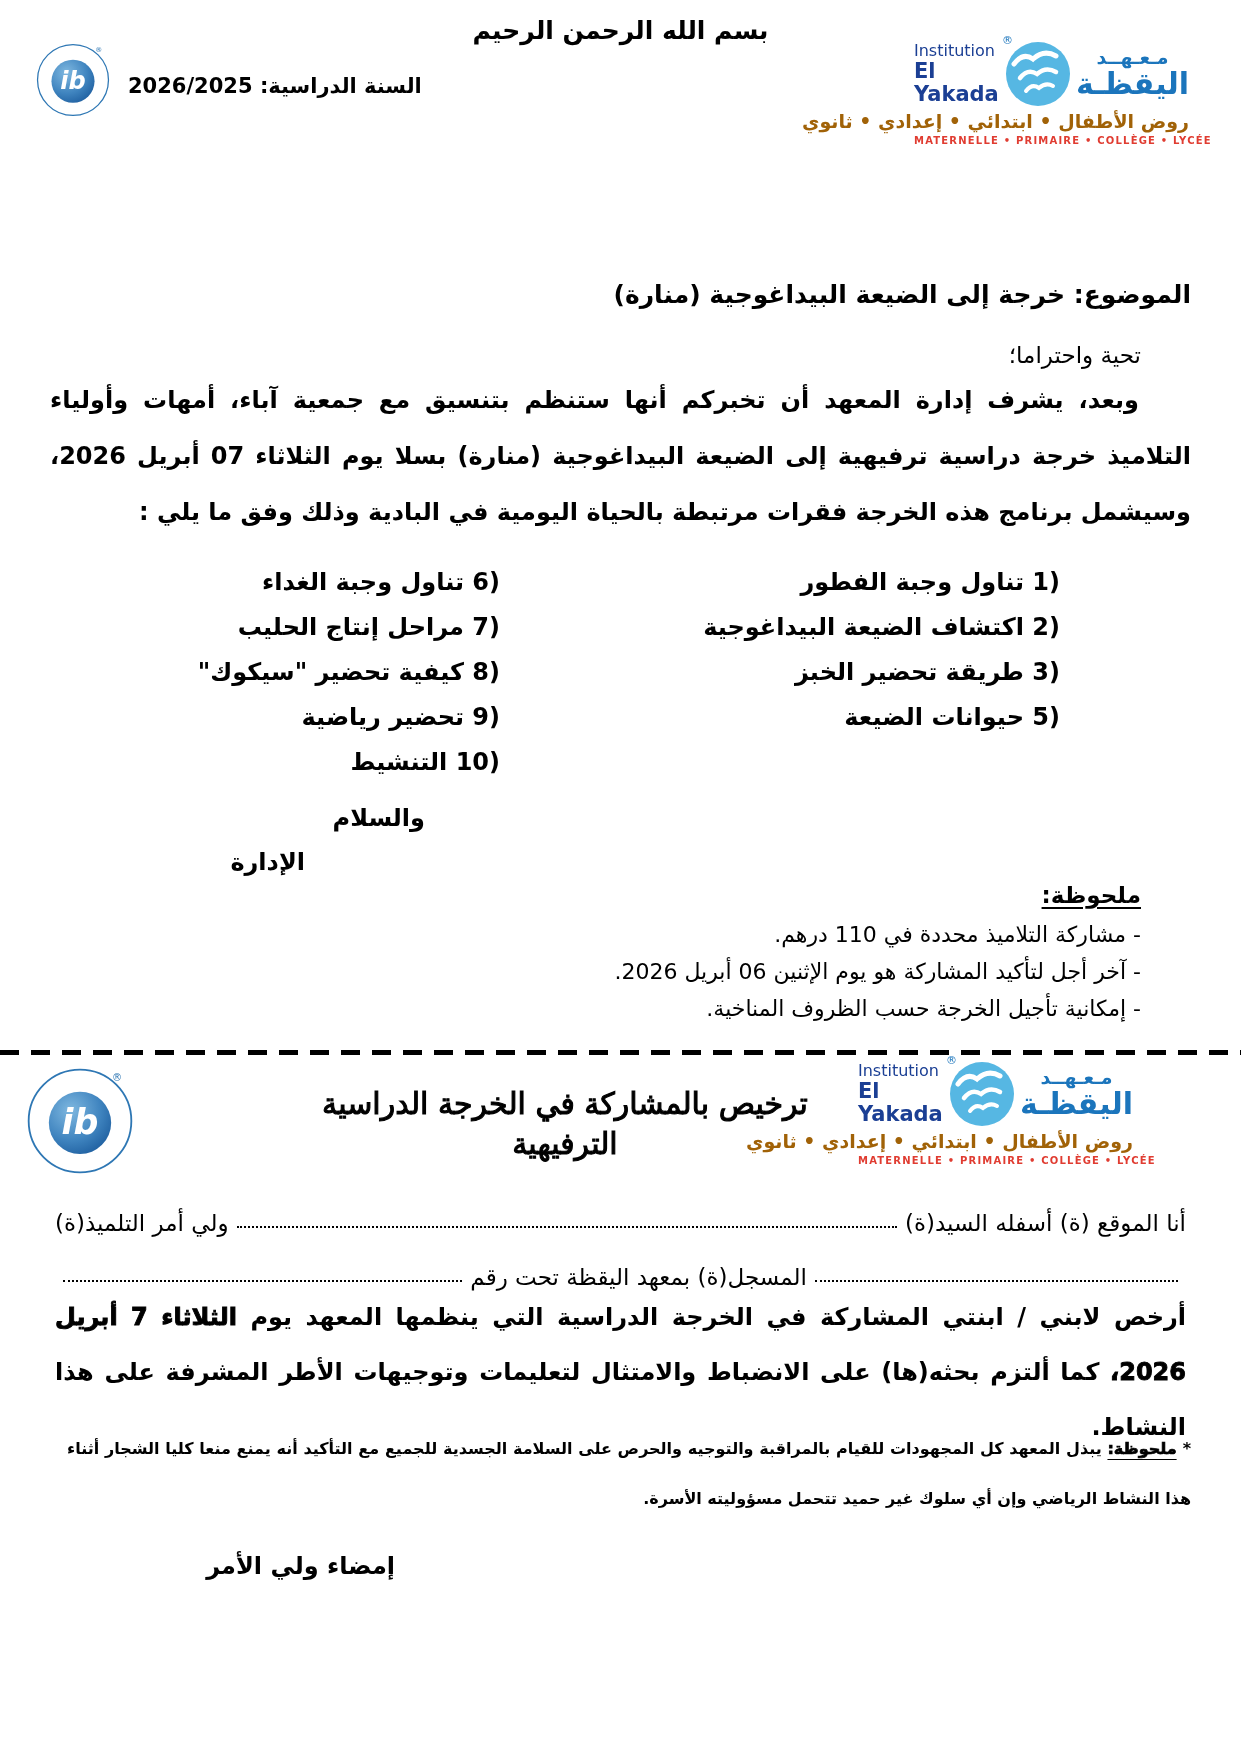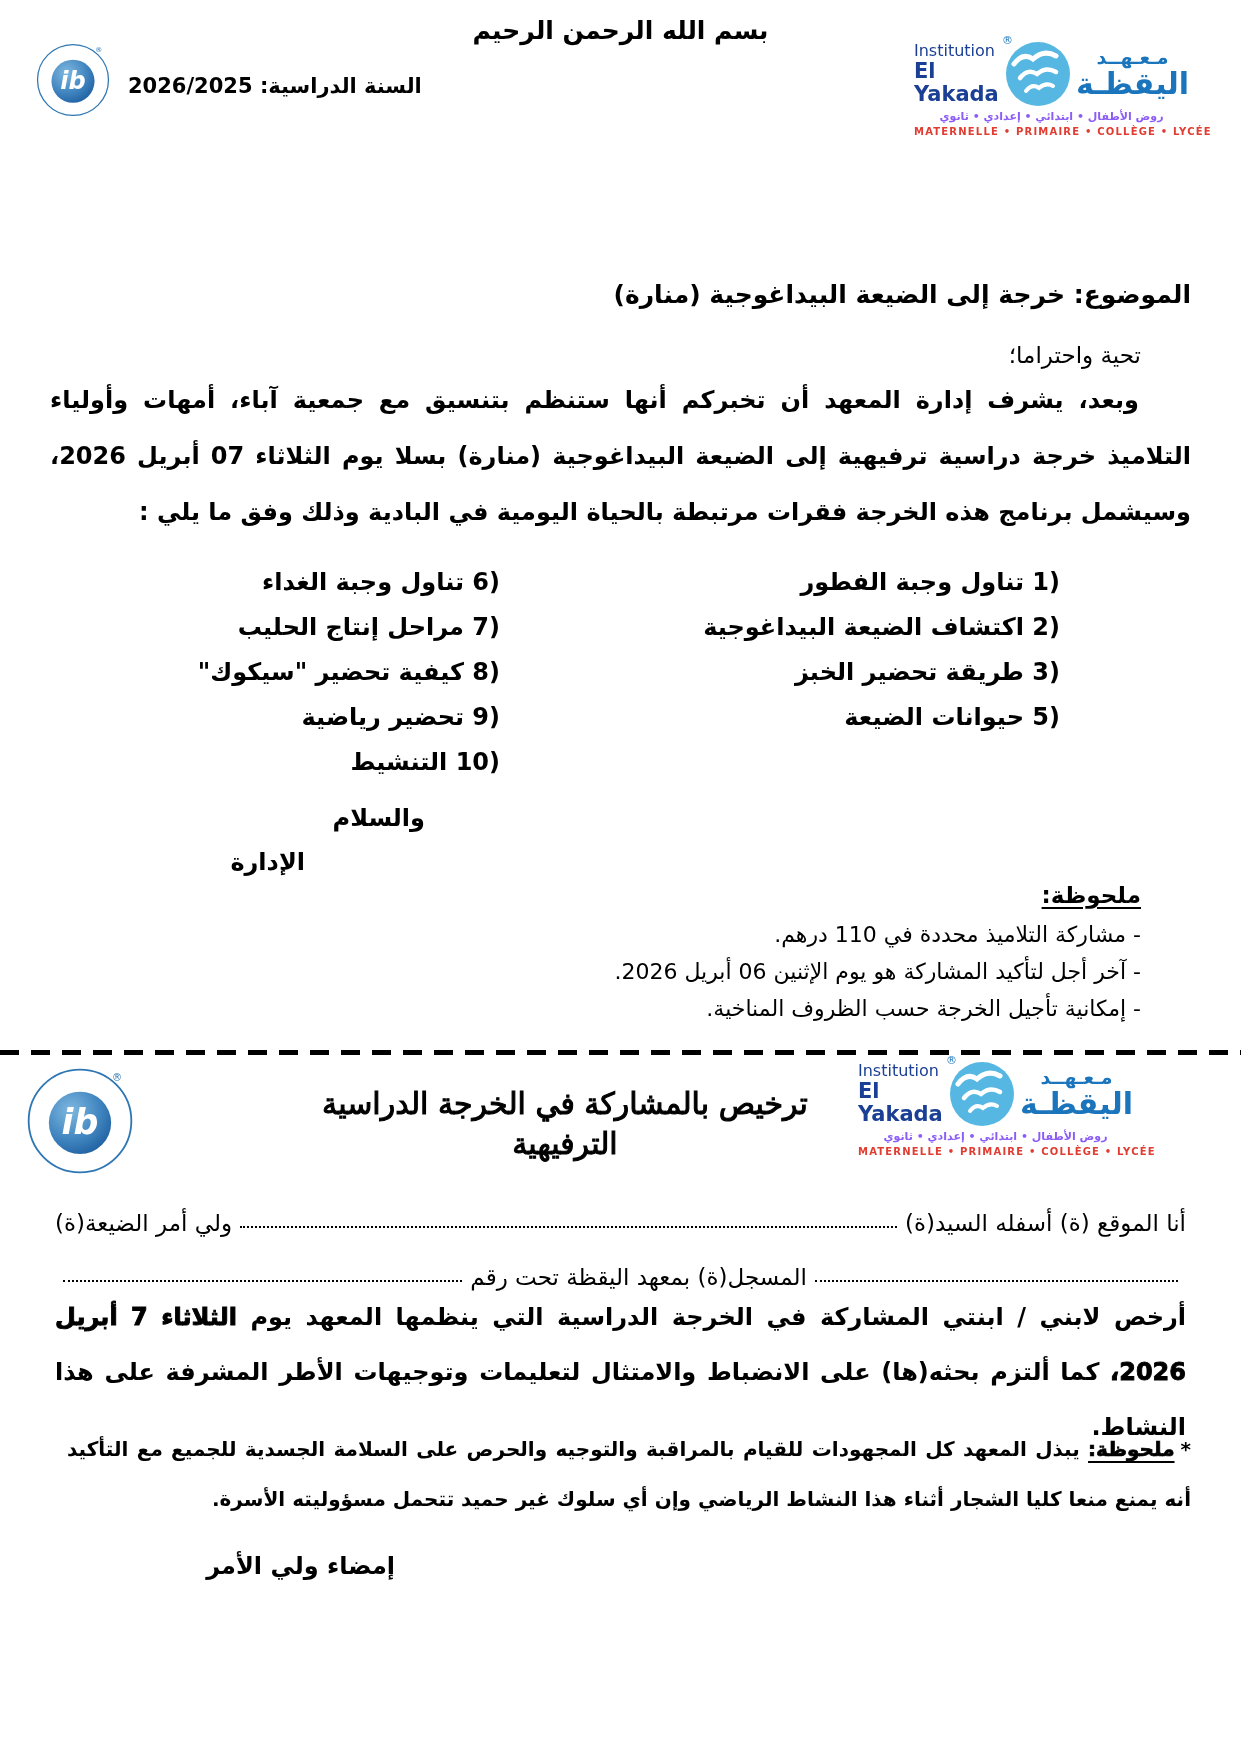--- a/index.html
+++ b/index.html
@@ -29,21 +29,21 @@
   .yk.second{top:1062px;right:108px;}
   .yk-top{display:flex;flex-direction:row;align-items:center;justify-content:center;gap:6px;direction:rtl;}
   .yk-arabic{color:#1b75bc;font-weight:bold;line-height:1.05;text-align:center;}
   .yk-arabic .l1{font-size:19px;}
   .yk-arabic .l2{font-size:30px;}
   .yk-circle-wrap{position:relative;width:64px;height:64px;flex:0 0 64px;}
   .yk-reg{position:absolute;top:-8px;left:-4px;font-size:11px;color:#1b75bc;direction:ltr;}
   .yk-latin{color:#1b3f94;font-weight:bold;direction:ltr;text-align:left;line-height:1.1;}
   .yk-latin .l1{font-size:16px;font-weight:normal;}
   .yk-latin .l2{font-size:21px;}
-  .yk-tag-ar{color:#8b5cf6;font-weight:bold;font-size:11px;margin-top:4px;white-space:nowrap;}
+  .yk-tag-ar{color:#a16207;font-weight:bold;font-size:19px;margin-top:4px;white-space:nowrap;}
   .yk-tag-fr{color:#e03c31;font-weight:bold;font-size:10px;letter-spacing:1.2px;margin-top:3px;direction:ltr;white-space:nowrap;}
   
   .address{
     position:absolute;top:112px;left:0;width:100%;
     text-align:center;font-size:27px;font-weight:bold;line-height:50px;
   }
   .subject{position:absolute;top:280px;right:50px;font-size:25px;font-weight:bold;}
   .greeting{position:absolute;top:342px;right:100px;font-size:23px;}
   .body-par{
     position:absolute;top:372px;right:50px;left:50px;
@@ -77,21 +77,21 @@
   .dotline{border-bottom:2.5px dotted #000;margin:0 8px 10px 8px;}
   .dotline.grow{flex:1;}
   .dotline.wide{flex:1.1;}
   .auth-par{
     position:absolute;top:1290px;right:55px;left:55px;
     font-size:24px;font-weight:bold;line-height:55px;text-align:justify;margin:0;
   }
   .xbold{-webkit-text-stroke:0.9px #000;}
   .note2{
     position:absolute;top:1424px;right:50px;left:67px;
-    font-size:20px;font-weight:bold;line-height:50px;text-align:justify;margin:0;
+    font-size:16px;font-weight:bold;line-height:50px;text-align:justify;margin:0;
   }
   .note2 .star{padding-left:6px;}
   .note2 .t{ text-decoration:underline;text-underline-offset:5px;-webkit-text-stroke:0.7px #000;}
   .guardian-sig{position:absolute;top:1552px;right:846px;font-size:24px;font-weight:bold;white-space:nowrap;}
 </style>
 </head>
 <body>
 
 <div class="page">
 
@@ -215,21 +215,21 @@
       </div>
     </div>
     <div class="yk-tag-ar">روض الأطفال • ابتدائي • إعدادي • ثانوي</div>
     <div class="yk-tag-fr">MATERNELLE  •  PRIMAIRE  •  COLLÈGE  •  LYCÉE</div>
   </div>
 
   <div class="form-block">
     <div class="form-line">
       <span class="txt">أنا الموقع (ة) أسفله السيد(ة)</span>
       <span class="dotline grow"></span>
-      <span class="txt">ولي أمر الضيعة(ة)</span>
+      <span class="txt">ولي أمر التلميذ(ة)</span>
     </div>
     <div class="form-line">
       <span class="dotline grow"></span>
       <span class="txt">المسجل(ة) بمعهد اليقظة تحت رقم</span>
       <span class="dotline wide"></span>
     </div>
   </div>
 
   <p class="auth-par"><span>أرخص لابني / ابنتي المشاركة في الخرجة الدراسية التي ينظمها المعهد يوم </span><span class="xbold">الثلاثاء 7 أبريل 2026،</span><span> كما ألتزم بحثه(ها) على الانضباط والامتثال لتعليمات وتوجيهات الأطر المشرفة على هذا النشاط.</span></p>
 

